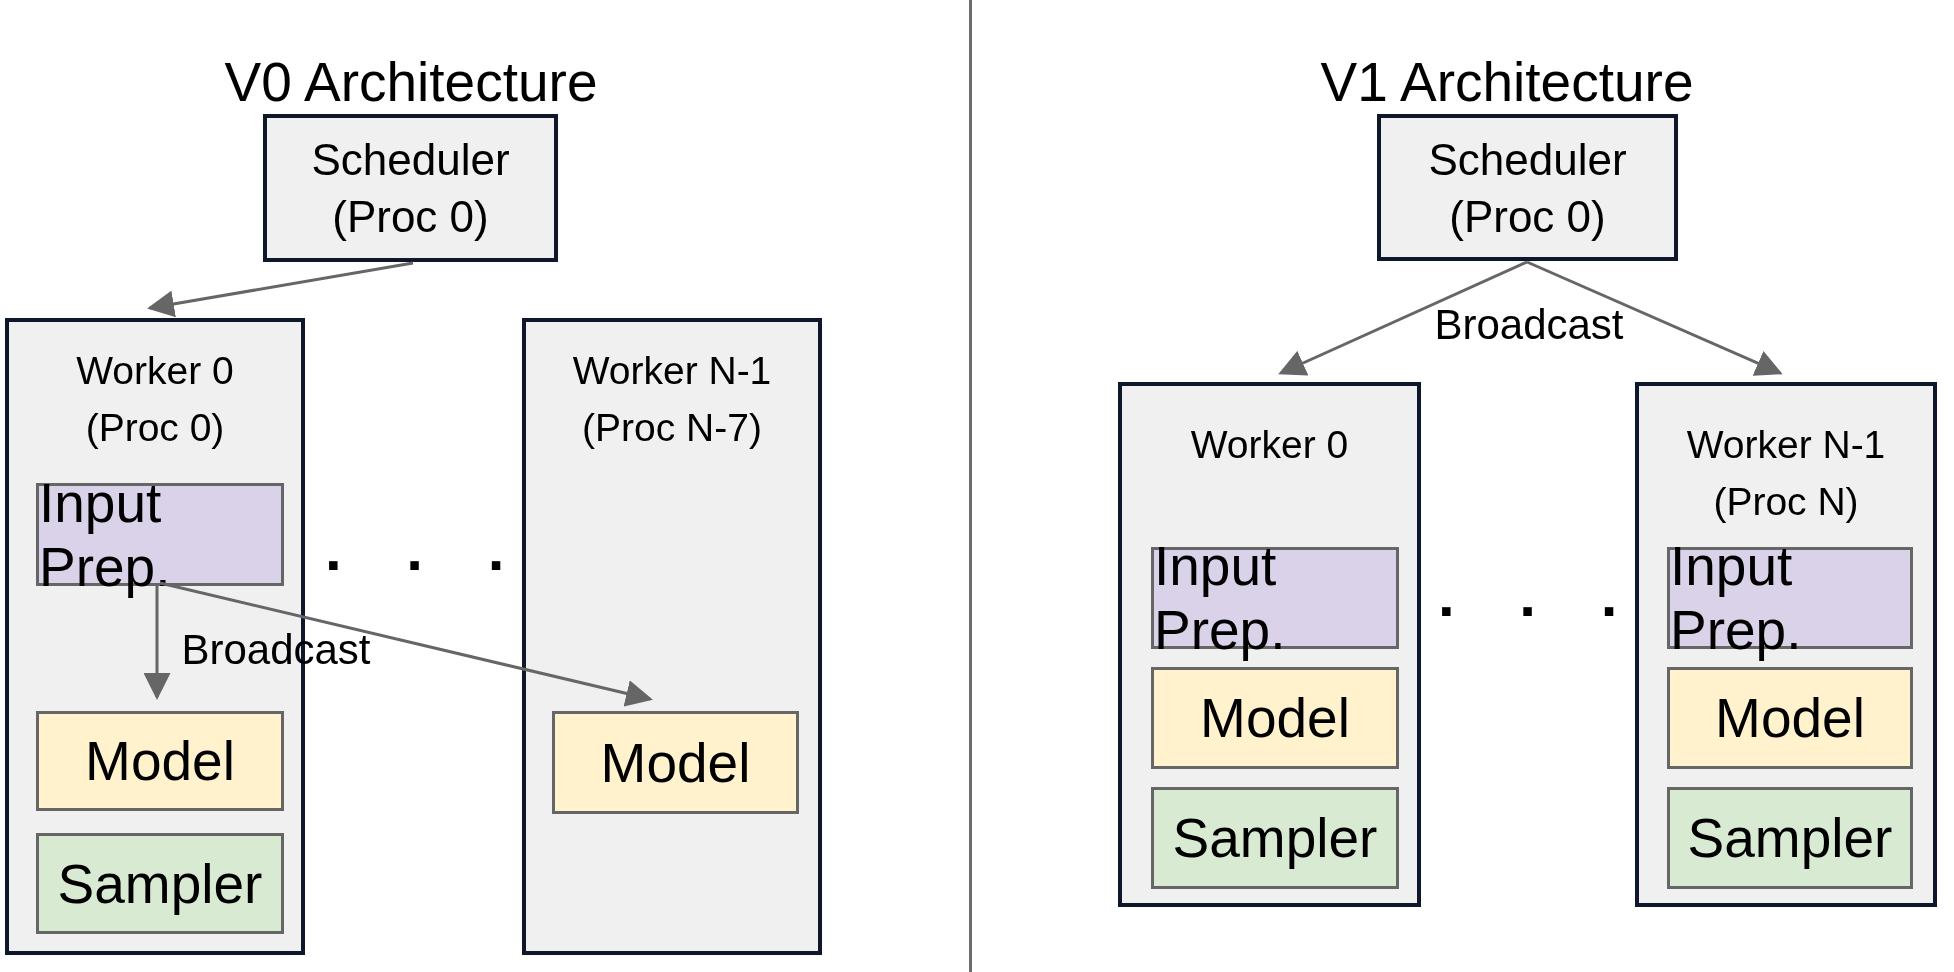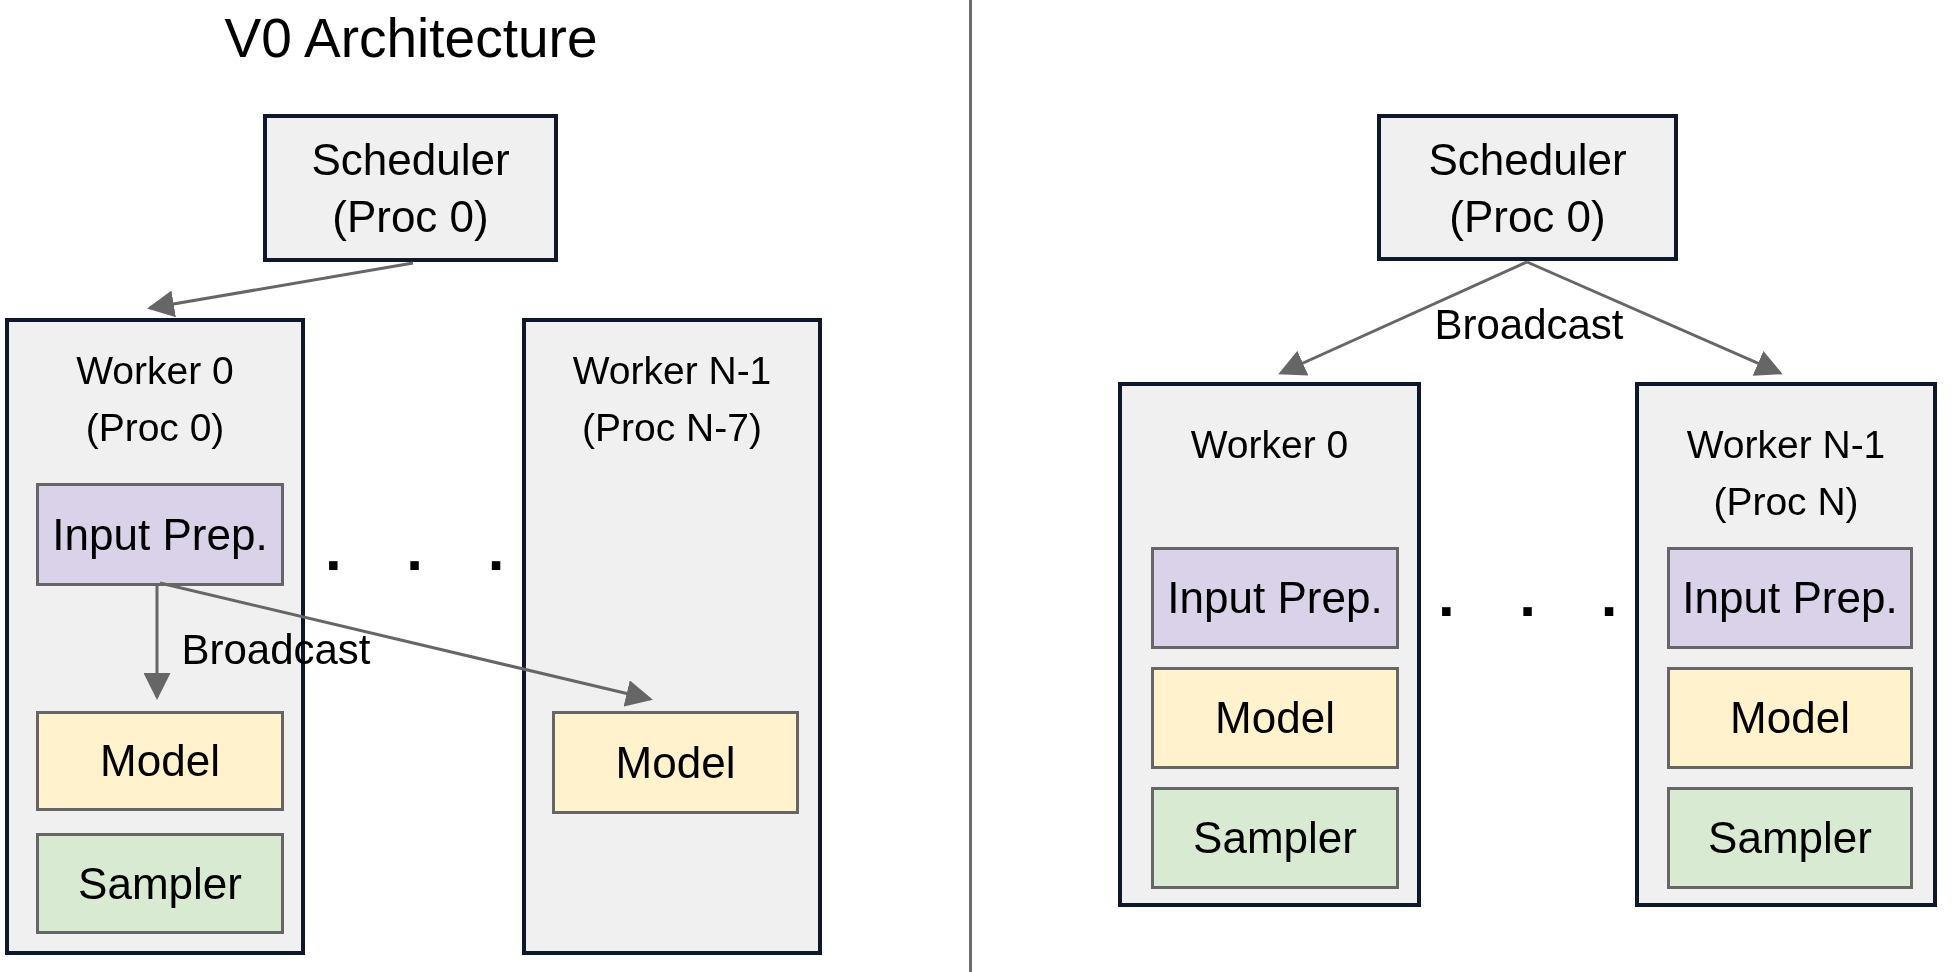--- a/index.html
+++ b/index.html
@@ -5,42 +5,42 @@
   html, body { margin: 0; padding: 0; background: #ffffff; }
   #canvas {
     position: relative;
     width: 1954px;
     height: 972px;
     background: #ffffff;
     font-family: "Liberation Sans", sans-serif;
     color: #000000;
     overflow: hidden;
   }
-  .abs { position: absolute; }
+  .abs { position: absolute; margin-top: 44px; }
   .title {
     font-size: 55px;
     font-weight: 400;
     text-align: center;
     white-space: nowrap;
     z-index: 4;
   }
   .box {
     position: absolute;
     box-sizing: border-box;
     border: 4px solid #0f172a;
     background: #f0f0f0;
   }
   .innerbox {
     position: absolute;
     box-sizing: border-box;
     border: 3px solid #666666;
     display: flex;
     align-items: center;
     justify-content: center;
-    font-size: 44px;
+    font-size: 55px;
     z-index: 2;
   }
   .fill-purple { background: #d9d2e9; }
   .fill-yellow { background: #fff2cc; }
   .fill-green  { background: #d9ead3; }
   .worker-label {
     position: absolute;
     left: 0; right: 0;
     text-align: center;
     font-size: 39px;
@@ -128,20 +128,21 @@
     </div>
     <div class="innerbox fill-yellow" style="left:26px; top:389px; width:247px; height:103px;">
       <span>Model</span>
     </div>
   </div>
 
   <div class="dots" style="left:325px; top:520px; width:180px;">. . .</div>
 
   <div class="free-label" style="left:171px; top:626px; width:210px;">Broadcast</div>
 
+  <div class="title abs" style="left:1207px; top:6px; width:600px;">V1 Architecture</div>
 
   <div class="box" style="left:1377px; top:114px; width:301px; height:147px;">
     <div class="sched-label">
       <span>Scheduler</span>
       <span>(Proc 0)</span>
     </div>
   </div>
 
   <div class="free-label" style="left:1424px; top:301px; width:210px;">Broadcast</div>
 

